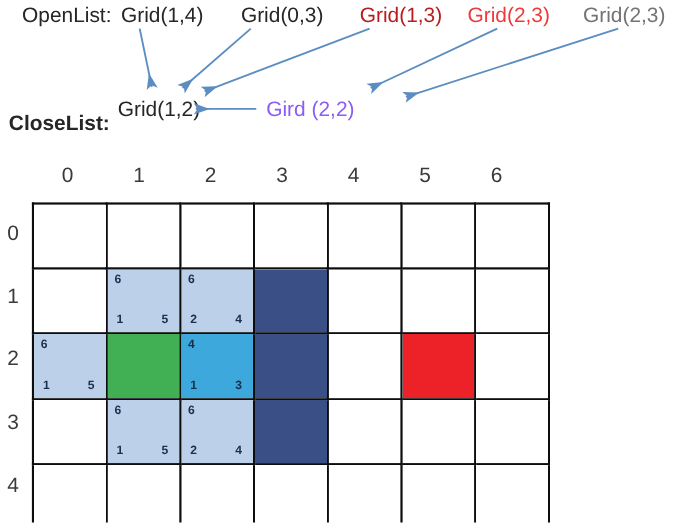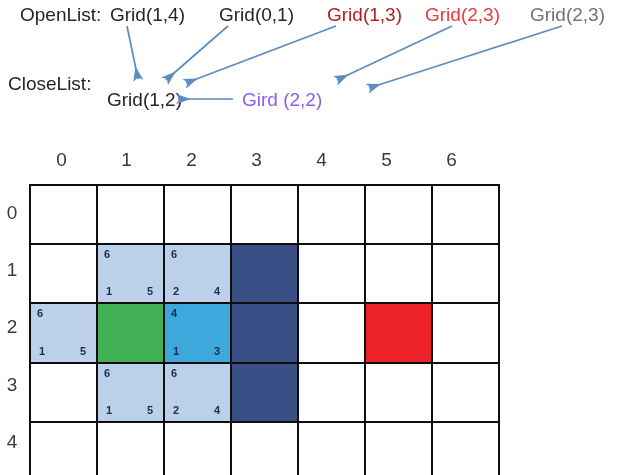--- a/index.html
+++ b/index.html
@@ -116,24 +116,24 @@
     color: #3a3a3a;
   }
 </style>
 </head>
 <body>
 
 <div id="list-diagram">
 
   <span class="list-label" style="left:8px; top:4px;margin-left:12px;">OpenList:</span>
 
-  <span class="list-label" style="left:8px; top:73px;">CloseList:</span>
+  <span class="list-label" style="left:8px; top:102px;font-weight:bold;">CloseList:</span>
 
   <span class="list-label" id="open-item-0" style="top: 4px; left: 110px; color: rgb(38, 38, 38);">Grid(1,4)</span>
-  <span class="list-label" id="open-item-1" style="top: 4px; left: 219px; color: rgb(38, 38, 38);">Grid(0,1)</span>
+  <span class="list-label" id="open-item-1" style="top: 4px; left: 219px; color: rgb(38, 38, 38);">Grid(0,3)</span>
   <span class="list-label" id="open-item-2" style="top: 4px; left: 327px; color: #b91c1c;">Grid(1,3)</span>
   <span class="list-label red" id="open-item-3" style="top: 4px; left: 425px; color: rgb(238, 58, 58);">Grid(2,3)</span>
   <span class="list-label red" id="open-item-4" style="top: 4px; left: 530px; color: #737373;">Grid(2,3)</span>
 
   <span class="list-label" id="close-item-0" style="top: 89px; left: 107px; color: rgb(38, 38, 38);">Grid(1,2)</span>
   <span class="list-label" id="close-item-1" style="top: 89px; left: 242px; color: #8b5cf6;">Gird (2,2)</span>
 
   <svg id="arrow-svg" viewBox="0 0 627 125">
     <defs>
       <marker id="ah" markerWidth="9" markerHeight="9" refX="7.5" refY="3.2" orient="auto" markerUnits="strokeWidth">

